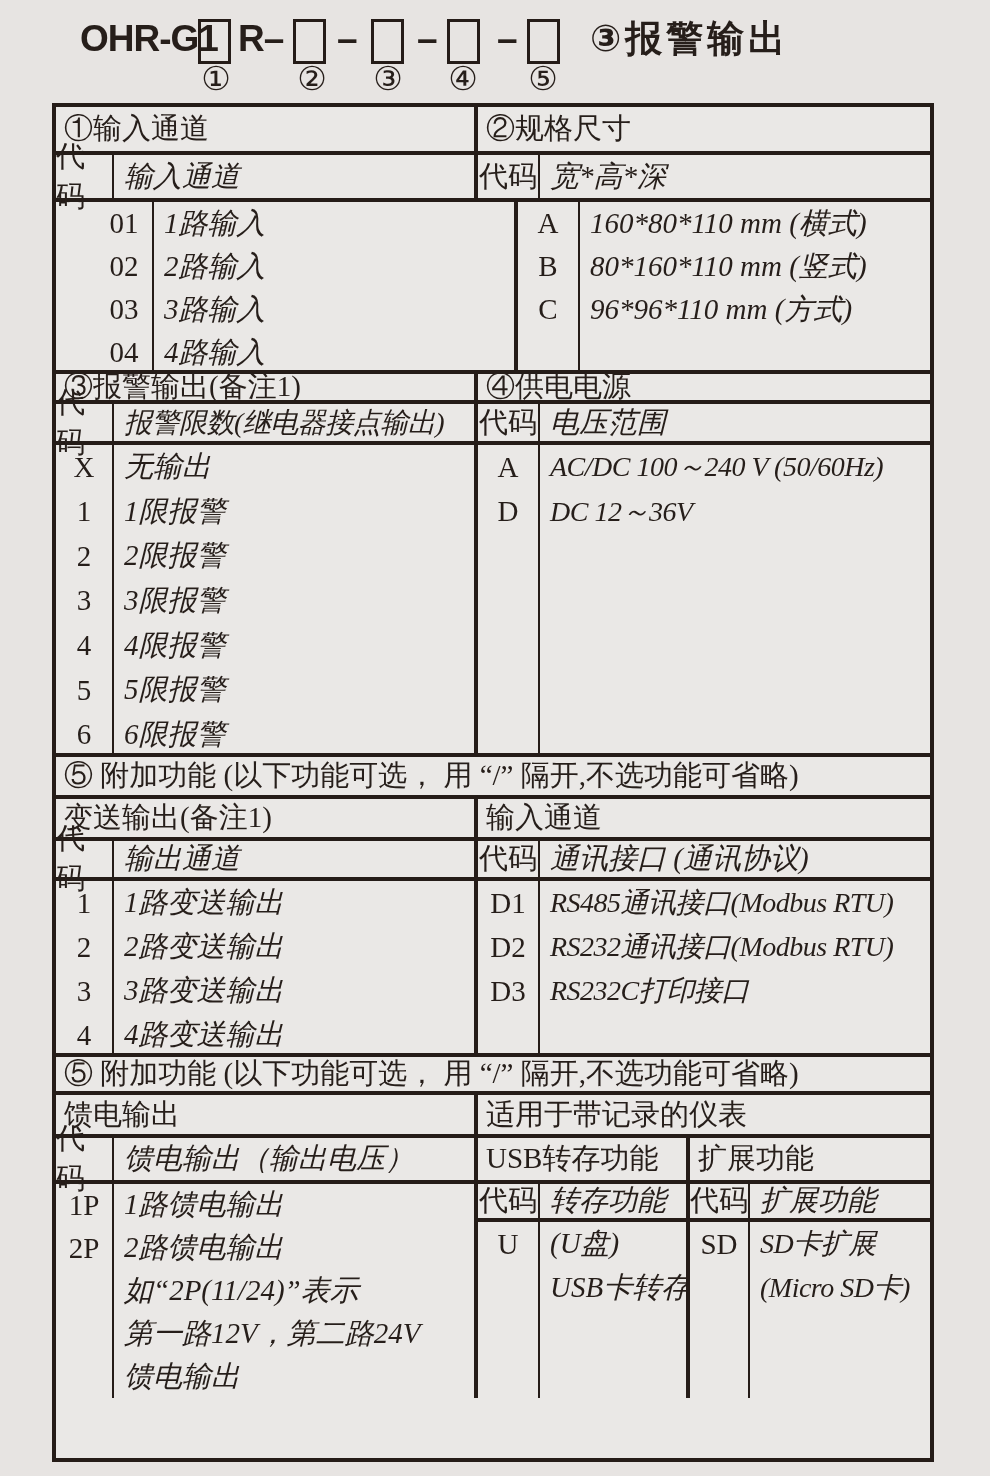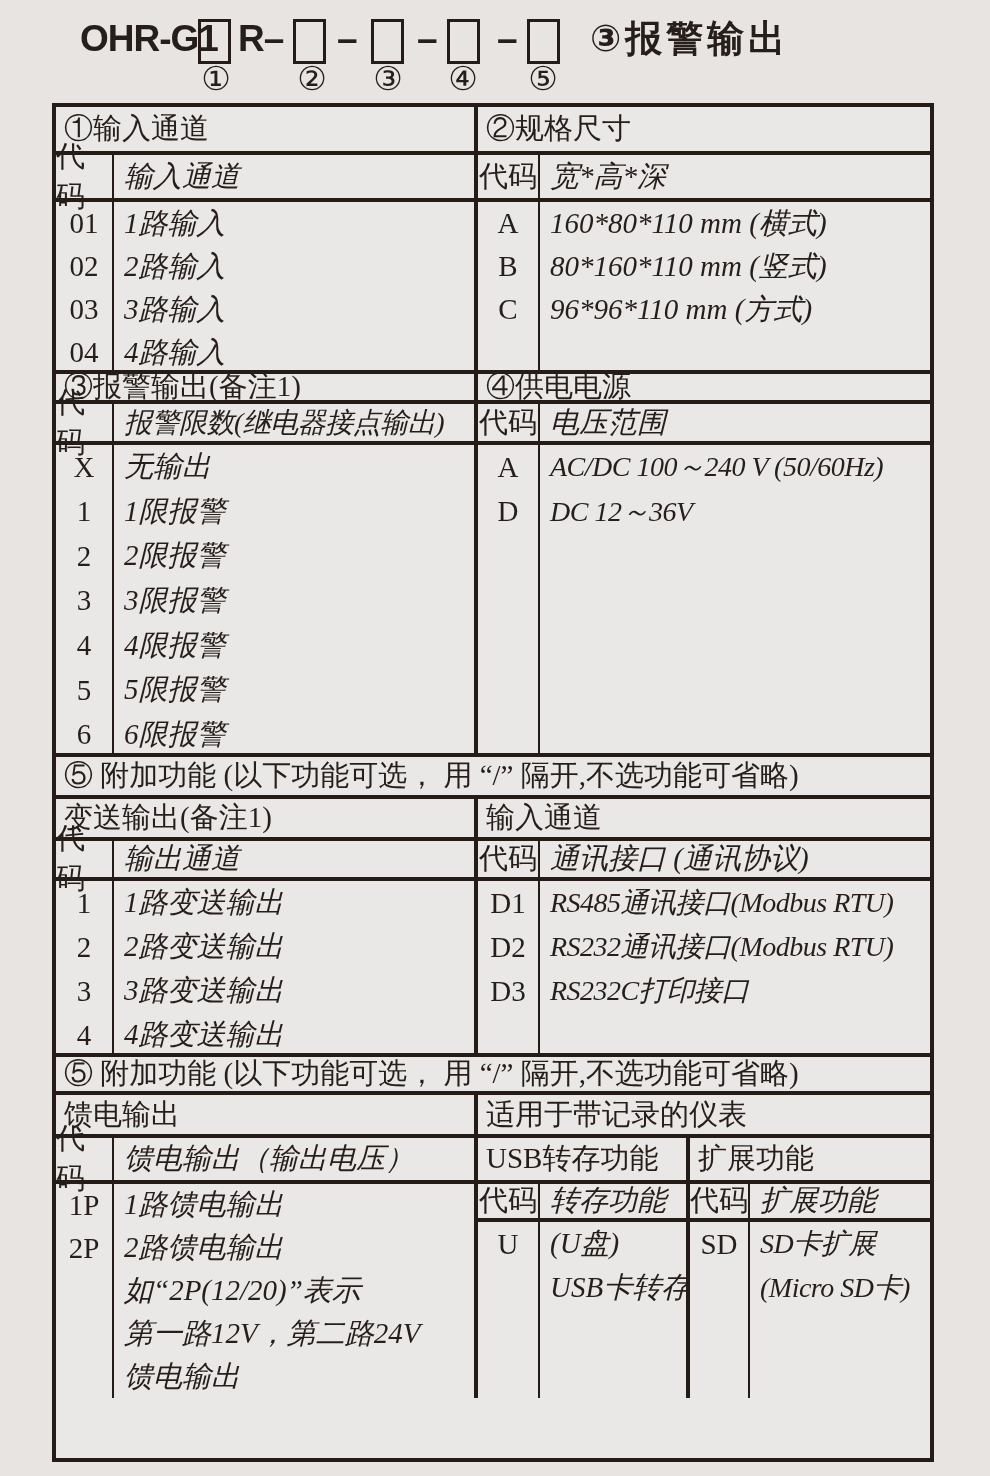--- a/index.html
+++ b/index.html
@@ -58,21 +58,21 @@
     display:flex;align-items:center;justify-content:center;}
   .desc-col{flex:1;display:flex;align-items:center;padding-left:10px;white-space:nowrap;overflow:hidden;font-style:italic;}
   .lines{display:flex;flex-direction:column;align-items:stretch;justify-content:flex-start;padding:0;}
   .lines>div{display:flex;align-items:center;flex-shrink:0;white-space:nowrap;}
   .lines.codes>div{justify-content:center;}
   .lines.descs{padding-left:10px;}
   .lh43>div{height:43px;}
   .lh445>div{height:44.57px;}
   .lh44>div{height:44px;}
   .lh428>div{height:42.8px;}
-  .r1{height:48px;} .r2{height:47px;} .r3{height:172px;}
+  .r1{height:48px;} .r2{height:47px;} .r3{height:172px;padding-left:40px;}
   .r4{height:30px;} .r5{height:41px;} .r6{height:312px;}
   .r7{height:42px;} .r8{height:42px;} .r9{height:40px;} .r10{height:176px;}
   .r11{height:38px;} .r12{height:43px;} .r13{height:46px;}
   .bottom-band{height:214px;border-bottom:none;}
   .banner{display:flex;align-items:center;padding-left:8px;white-space:nowrap;border-bottom:4px solid var(--line);flex-shrink:0;}
   .fs28{font-size:28px;letter-spacing:-0.5px;}
   
   .half-r.stack{flex-direction:column;}
   .sub-row{display:flex;flex-shrink:0;}
   .sub-row.colhdr{height:38px;border-bottom:4px solid var(--line);}
@@ -271,21 +271,21 @@
 
   <div class="row bottom-band">
     <div class="half-l">
       <div class="code-col lines codes lh428 topalign">
           <div>1P</div>
           <div>2P</div>
         </div>
       <div class="desc-col lines descs lh428 topalign">
           <div>1路馈电输出</div>
           <div>2路馈电输出</div>
-          <div>如“2P(12/20)”表示</div>
+          <div>如“2P(11/24)”表示</div>
           <div>第一路12V，第二路24V</div>
           <div>馈电输出</div>
         </div>
     </div>
     <div class="half-r stack">
       <div class="sub-row colhdr">
         <div class="usb-group">
           <div class="code-col-u">代码</div>
           <div class="desc-col">转存功能</div>
         </div>

